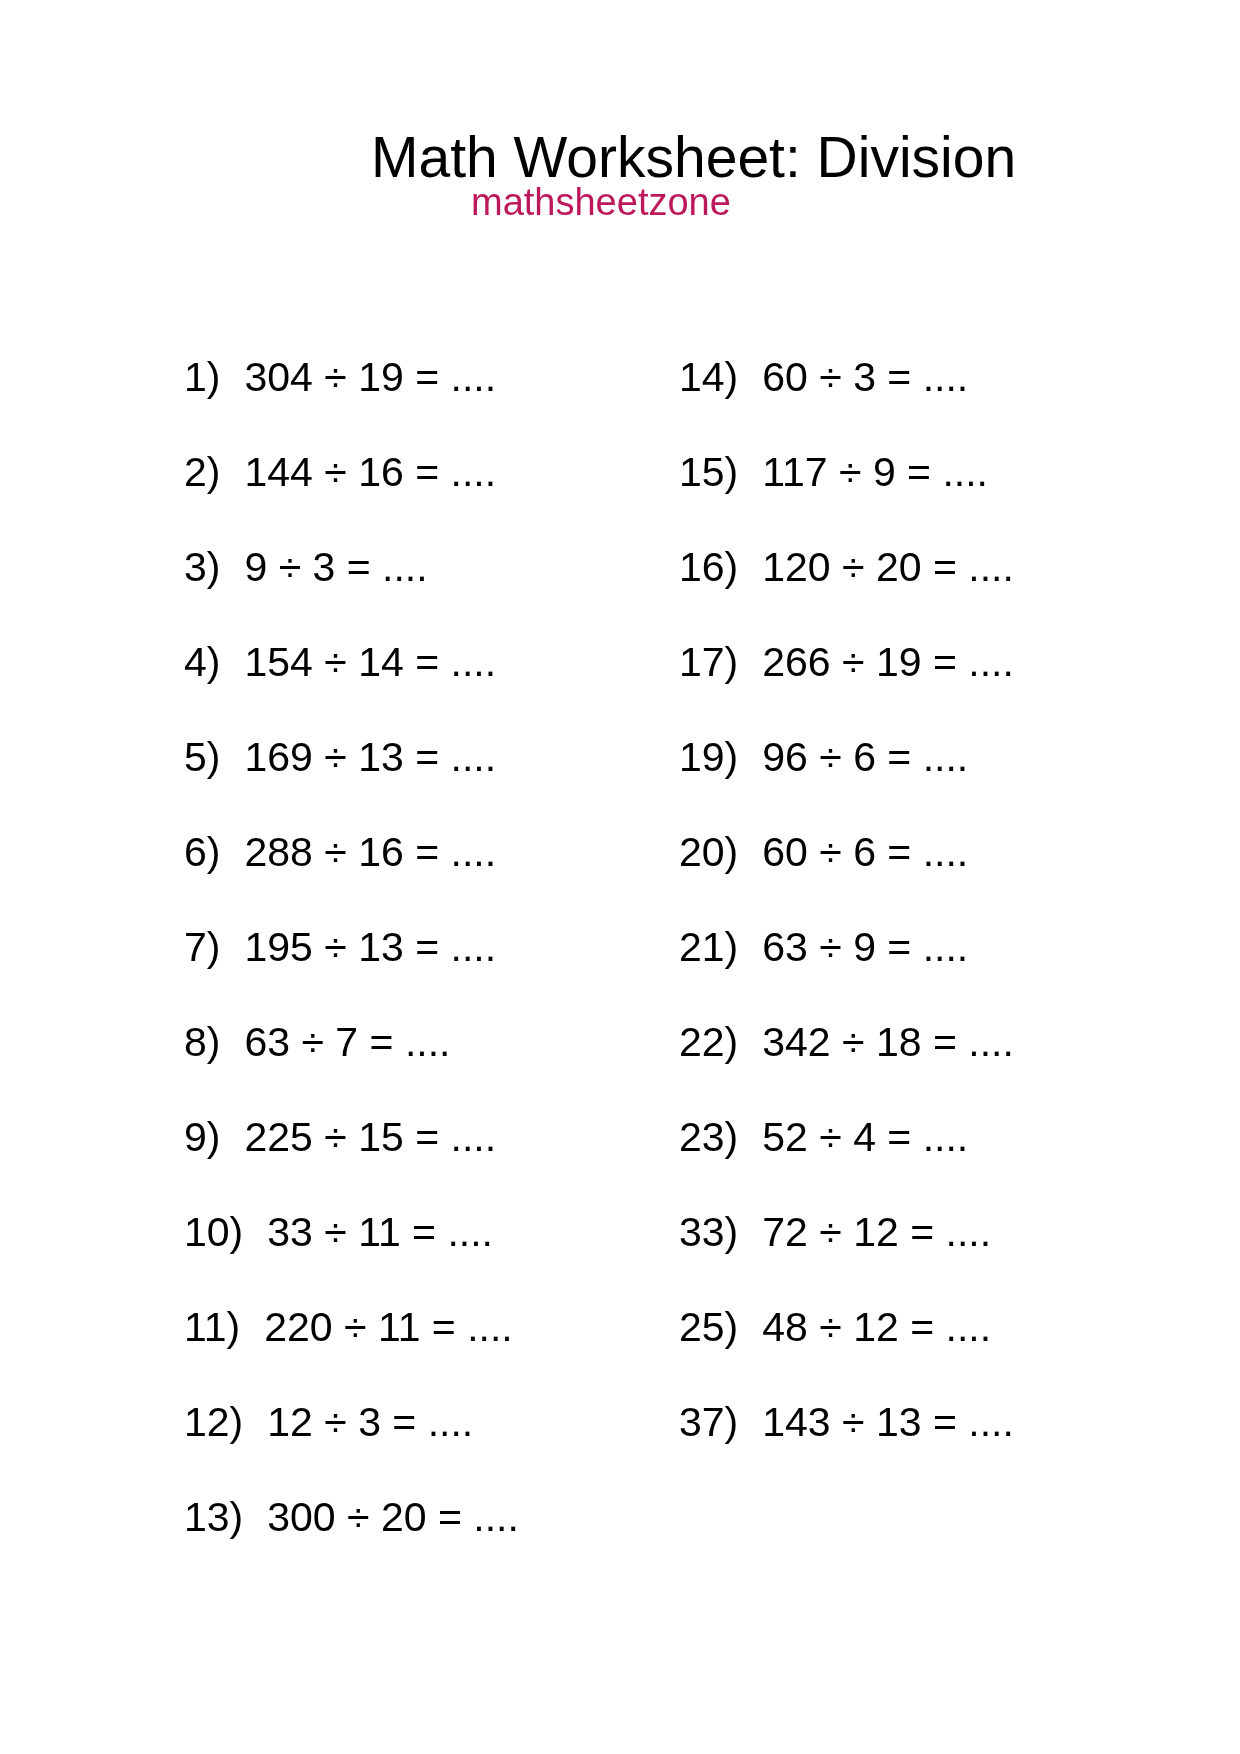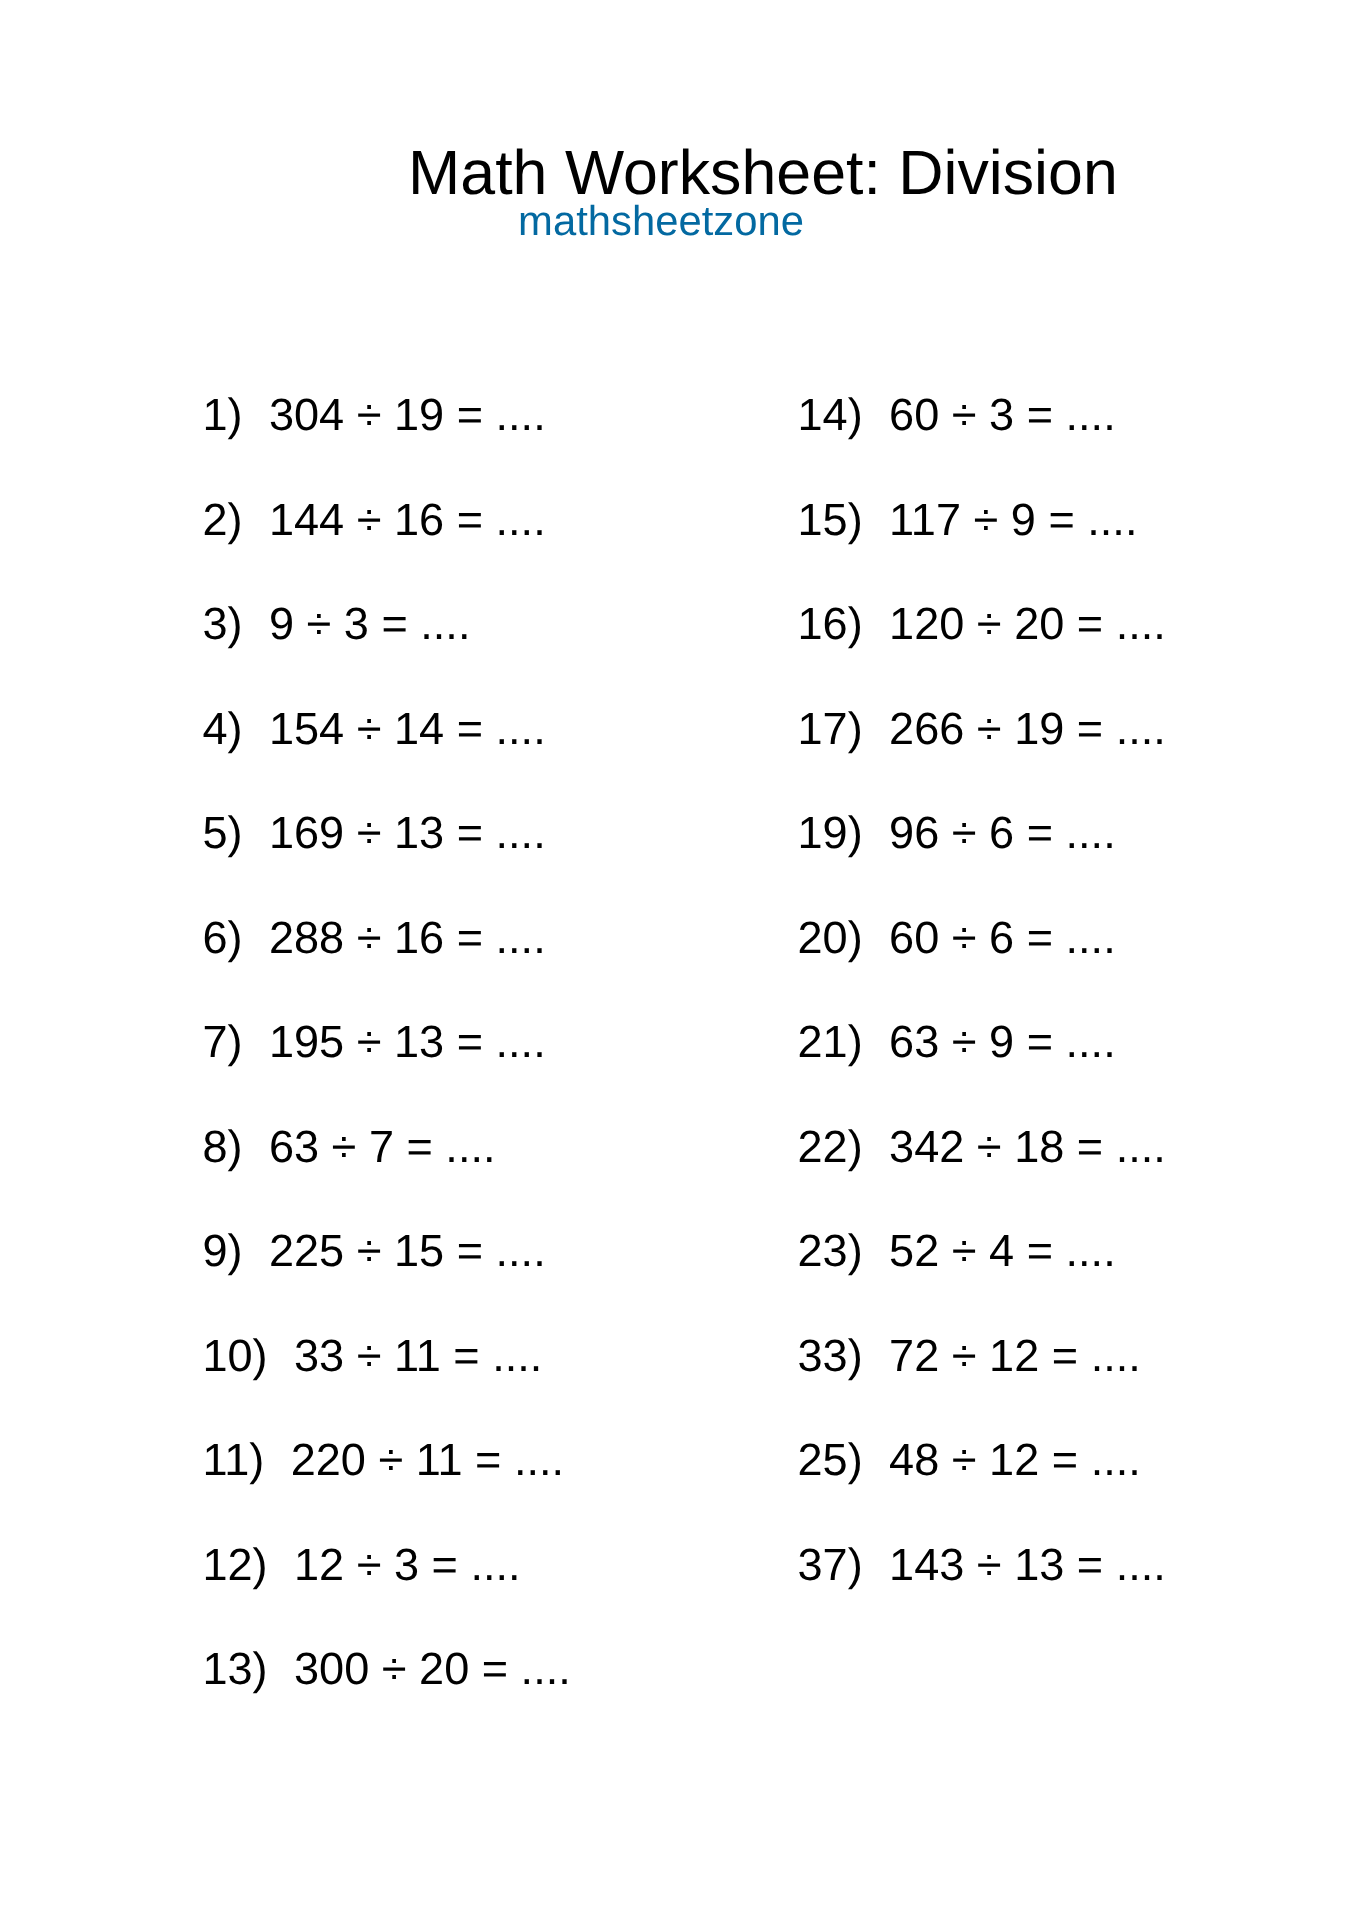--- a/index.html
+++ b/index.html
@@ -24,35 +24,35 @@
       white-space: nowrap;
       letter-spacing: 0px;
       margin-top: 33px;
     }
     .subtitle {
       position: absolute;
       left: 471px;
       top: 183px;
       font-size: 38px;
       line-height: 1;
-      color: #0369a1;
+      color: #be185d;
       white-space: nowrap;
     }
     .problems {
       position: absolute;
       top: 351px;
       left: 0;
       width: 1240px;
     }
     .column {
       position: absolute;
       top: 0;
     }
     .column.left { left: 184px; }
-    .column.right { left: 725px; }
+    .column.right { left: 679px; }
     .problem {
       height: 95px;
       font-size: 41px;
       line-height: 52px;
       white-space: nowrap;
     }
     .num { display: inline-block; }
     .expr { display: inline-block; margin-left: 24px; }
   </style>
 </head>

